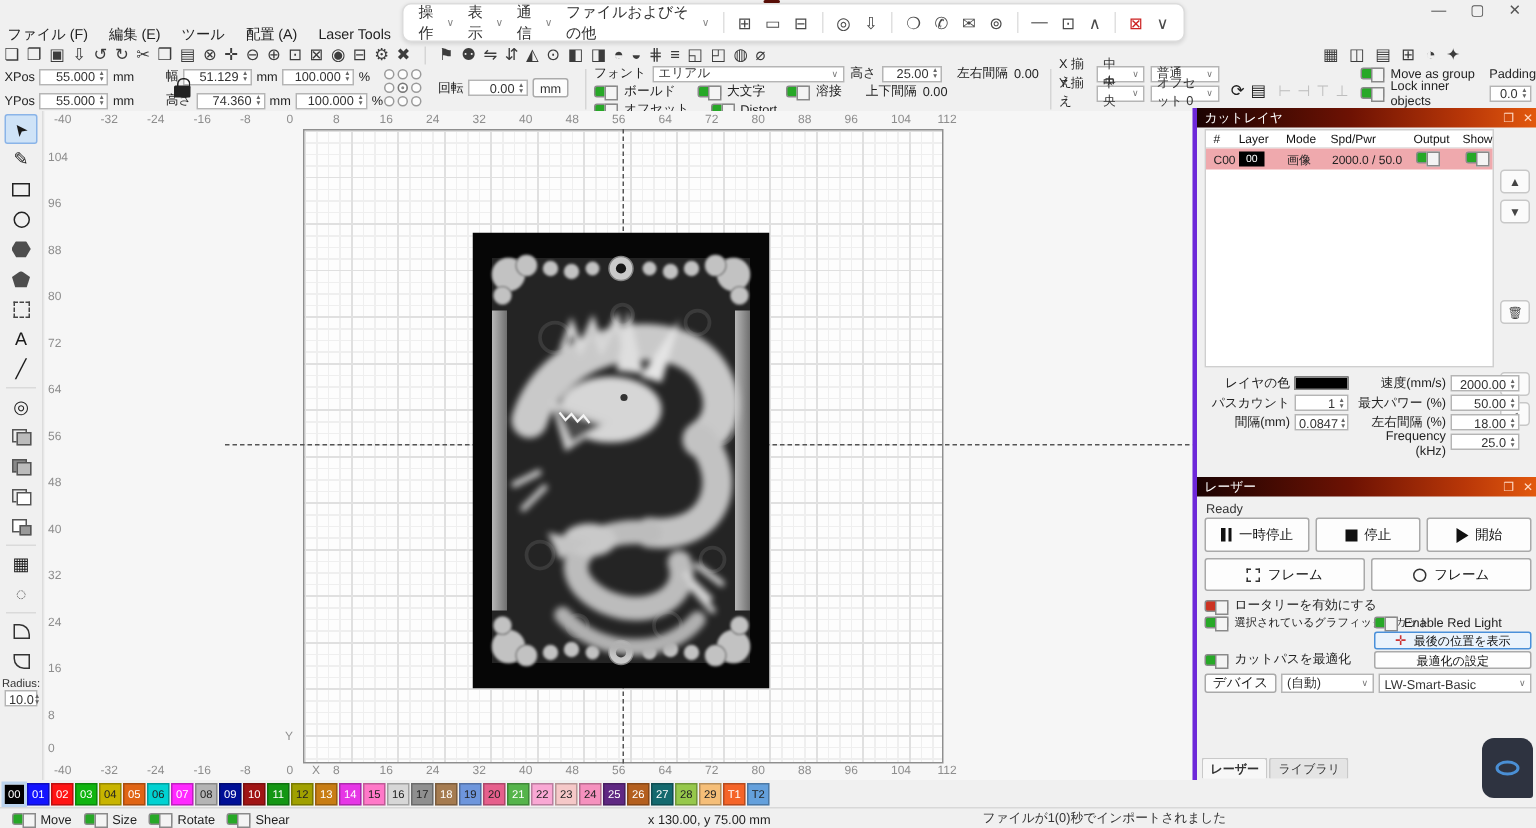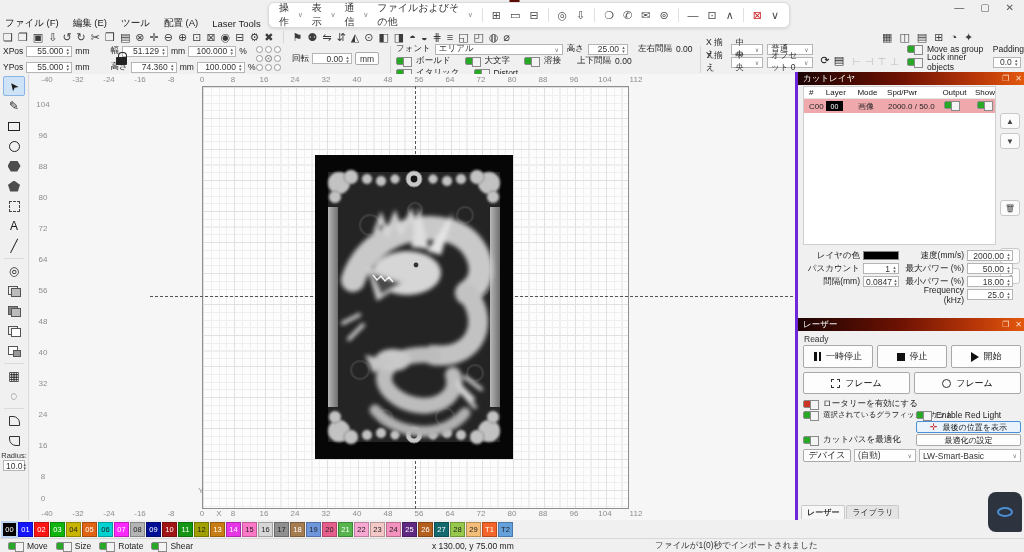--- a/index.html
+++ b/index.html
@@ -86,21 +86,21 @@
   .radiusbox .rl { font-size:7.5px; color:#333; }
 
   
   .canvas { position:absolute; left:30px; top:74px; width:765px; height:446px; background:#f6f6f6; overflow:hidden; }
   .grid { position:absolute; left:172px; top:12px; width:427px; height:423px; border:1px solid #8f8f8f; background:
       repeating-linear-gradient(to right,#e0e0e0 0 1px,transparent 1px 31px),
       repeating-linear-gradient(to bottom,#e0e0e0 0 1px,transparent 1px 31px),
       repeating-linear-gradient(to right,#efefef 0 1px,transparent 1px 7.75px),
       repeating-linear-gradient(to bottom,#efefef 0 1px,transparent 1px 7.75px),
       #fdfdfd; }
-  .rlabel { position:absolute; width:22px; text-align:center; font-size:8px; color:#8d8d8d; }
+  .rlabel { position:absolute; width:22px; font-size:8px; color:#8d8d8d; }
   .cross-h { position:absolute; left:120px; top:222px; width:648px; height:0; border-top:1px dashed #555; }
   .cross-v { position:absolute; left:385px; top:12px; width:0; height:423px; border-left:1px dashed #555; }
   .artwork { position:absolute; left:285px; top:81px; width:198px; height:304px; }
 
   
   .rightpanel { position:absolute; left:795px; top:72px; width:229px; height:448px; background:#f0f0f0; border-left:3px solid #6d28d9; font-size:8.5px; }
   .ptitle { position:absolute; left:0; width:229px; height:13px; background:linear-gradient(90deg,#1c0302 0%,#6e1203 45%,#b93708 78%,#e55b0e 100%); color:#fff; font-size:8.5px; display:flex; align-items:center; padding:0 5px; }
   .ptitle .pt-ic { margin-left:auto; display:flex; gap:6px; color:#ffd9c4; font-size:8px; }
   .cutlist { position:absolute; left:5px; top:14px; width:193px; height:159px; background:#fff; border:1px solid #cfcfcf; }
   .cuthead { position:absolute; left:0; top:0; width:100%; height:12px; display:flex; color:#111; font-size:8px; border-bottom:1px solid #e4e4e4; align-items:center; }
@@ -330,21 +330,21 @@
         <span class="lbl">ボールド</span>
       <span class="sw on" style="margin-left:10px" data-name="uppercase-toggle"></span>
         <span class="lbl">大文字</span>
       <span class="sw on" style="margin-left:10px" data-name="weld-toggle"></span>
         <span class="lbl">溶接</span>
       <span class="lbl" style="margin-left:12px" data-name="vspace-label">上下間隔</span>
       <span class="lbl" data-name="vspace-value">0.00</span>
     </div>
     <div class="frow" style="margin-top:2px">
       <span class="sw on" data-name="italic-toggle"></span>
-        <span class="lbl">イタリック</span>
+        <span class="lbl">オフセット</span>
       <span class="sw on" style="margin-left:10px" data-name="distort-toggle"></span>
         <span class="lbl">Distort</span>
     </div>
   </div>
   <div class="vsep" style="left:700px"></div>
 
   <div class="sec-align" data-name="align-toolbar">
     <div>
       <div class="frow">
         <span class="lbl" data-name="x-align-label">X 揃え</span>
@@ -670,21 +670,21 @@
           <span class="v">50.00</span>
           <span class="spin"></span>
         </span>
     </div>
     <div class="srow">
       <span class="sl" style="width:58px">間隔(mm)</span>
       <span class="nf" style="width:36px" data-name="interval-input">
           <span class="v">0.0847</span>
           <span class="spin"></span>
         </span>
-      <span class="sl" style="width:62px">最小パワー (%)</span>
+      <span class="sl" style="width:62px">左右間隔 (%)</span>
       <span class="nf" style="width:46px" data-name="min-power-input">
           <span class="v">18.00</span>
           <span class="spin"></span>
         </span>
     </div>
     <div class="srow">
       <span class="sl" style="width:58px"></span>
         <span style="width:36px"></span>
       <span class="sl" style="width:62px">Frequency (kHz)</span>
       <span class="nf" style="width:46px" data-name="frequency-input">

